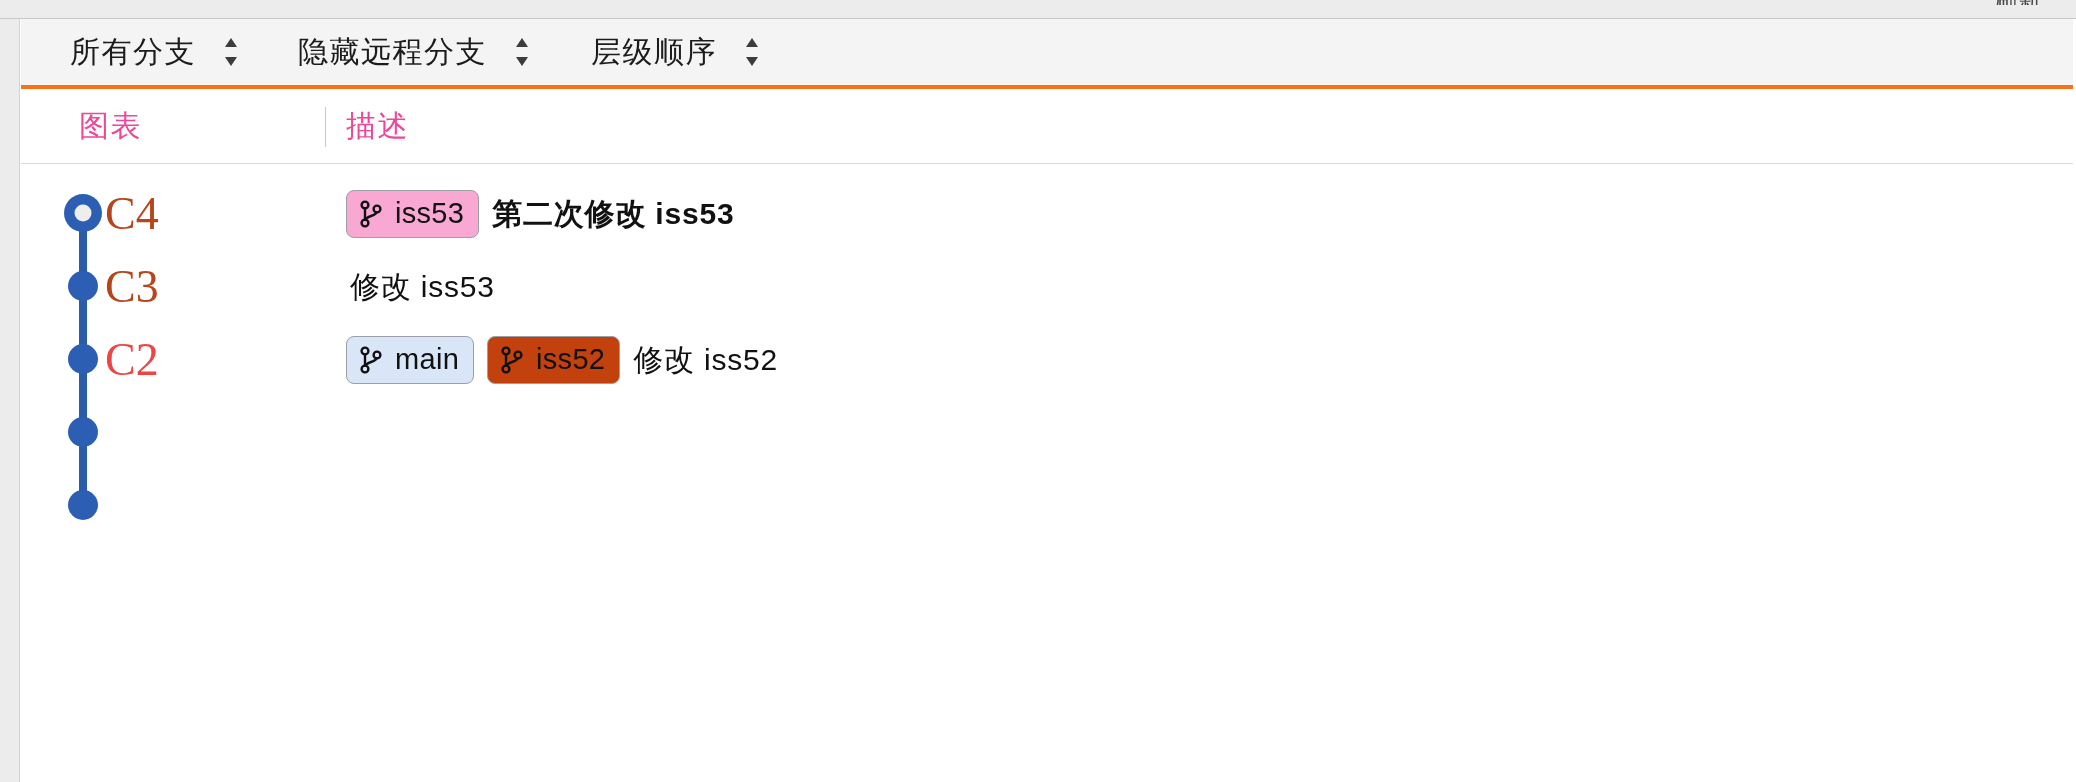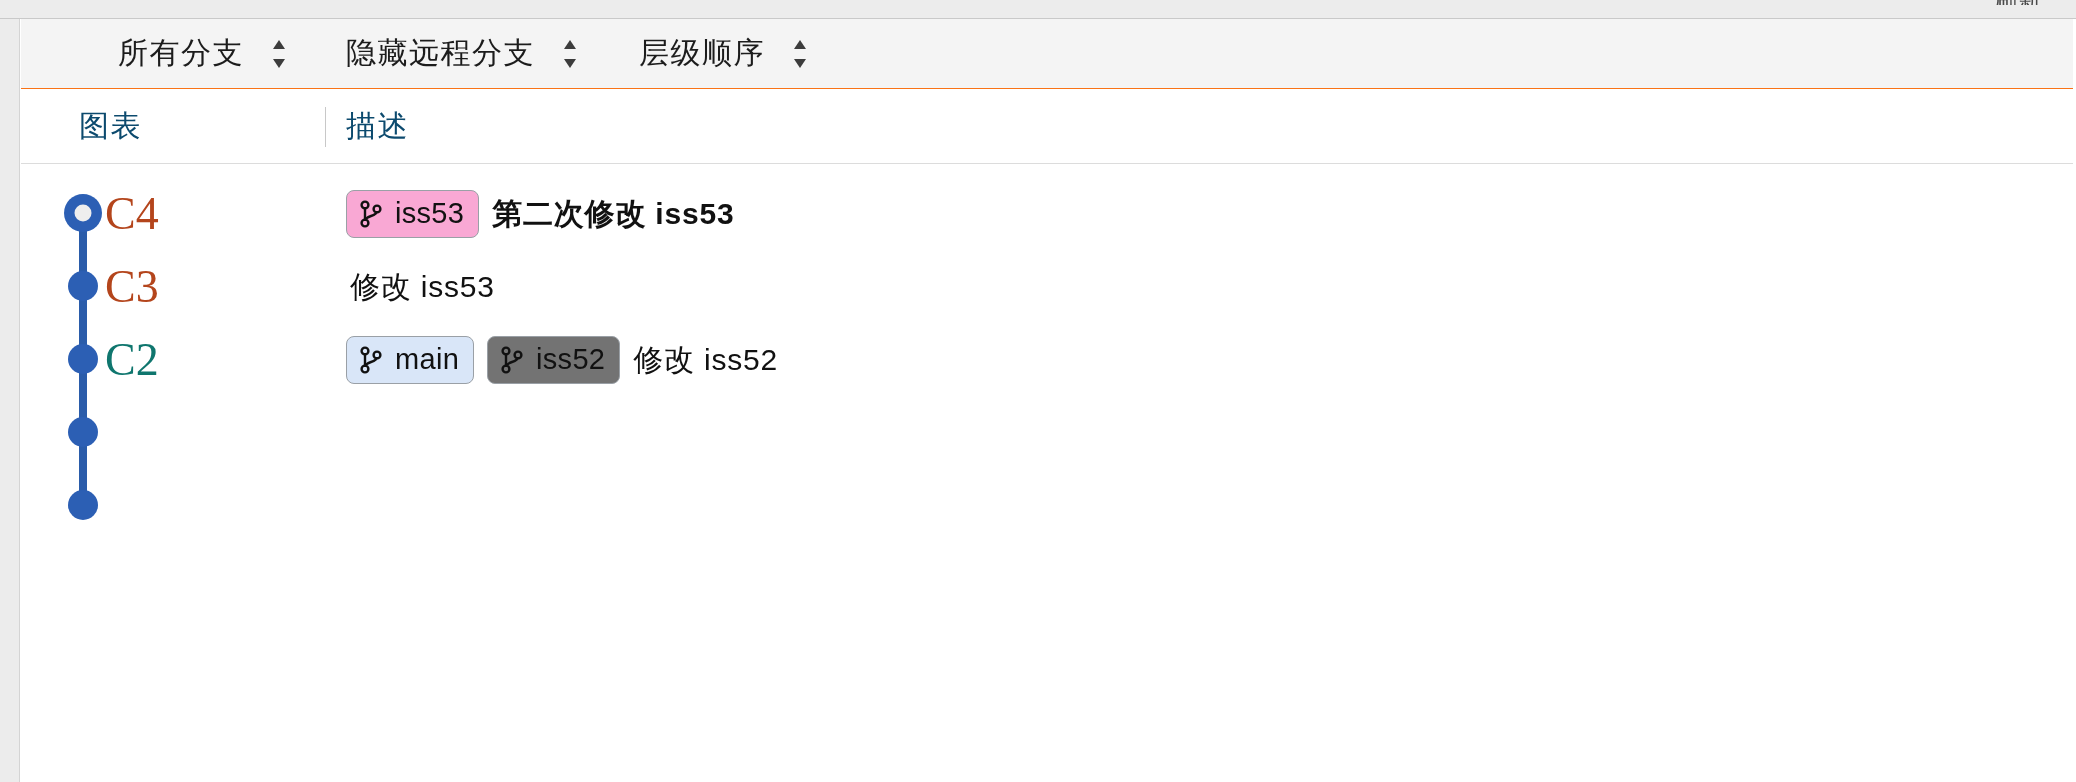--- a/index.html
+++ b/index.html
@@ -68,25 +68,24 @@
   }
 
   
   .toolbar {
     position: absolute;
     left: 21px;
     top: 19px;
     width: 2052px;
     height: 70px;
     background: #f4f4f4;
-    border-bottom: 1px solid #f97316;
-    box-sizing: border-box;
-    display: flex;
-    align-items: center;
-    padding-left: 48px;
+    border-bottom: 4px solid #f97316;
+    box-sizing: border-box;
+    display: flex;
+    align-items: center;
   }
 
   .dropdown {
     display: flex;
     align-items: center;
     height: 44px;
     cursor: default;
     user-select: none;
     padding: 0 4px;
   }
@@ -120,21 +119,21 @@
     border-bottom: 1px solid #dcdcdc;
     box-sizing: border-box;
   }
   .col-header .col-cell {
     position: absolute;
     top: 0;
     height: 75px;
     display: flex;
     align-items: center;
     font-size: 30px;
-    color: #0c4a6e;
+    color: #ec4899;
     letter-spacing: 1.5px;
   }
   .col-graph { left: 58px; }
   .col-desc  { left: 325px; }
   .col-divider {
     position: absolute;
     left: 304px;
     top: 18px;
     width: 1px;
     height: 40px;
@@ -338,36 +337,36 @@
       <div class="graph-cell">
         <span class="node-label" style="color: rgb(180, 69, 28);">C3</span>
       </div>
       <div class="desc-cell">
         <span class="desc-text indent">修改 iss53</span>
       </div>
     </div>
 
     <div class="commit-row" style="top:159px">
       <div class="graph-cell">
-        <span class="node-label" style="color: #0f766e;">C2</span>
+        <span class="node-label" style="color: #ef4444;">C2</span>
       </div>
       <div class="desc-cell">
         <span class="ref-badge" style="background: rgb(217, 230, 248); border-color: rgb(154, 160, 166); border-radius: 8px;">
           <span class="branch-icon">
             <svg width="24" height="30" viewBox="0 0 24 30">
               <path d="M6 8 L6 22" stroke="#111" stroke-width="2.4" fill="none"></path>
               <path d="M6 22 C6 16, 18 18, 18 12" stroke="#111" stroke-width="2.4" fill="none"></path>
               <circle cx="6" cy="6" r="3.4" fill="none" stroke="#111" stroke-width="2.4"></circle>
               <circle cx="6" cy="24" r="3.4" fill="none" stroke="#111" stroke-width="2.4"></circle>
               <circle cx="18" cy="10" r="3.4" fill="none" stroke="#111" stroke-width="2.4"></circle>
             </svg>
           </span>
           <span class="ref-name">main</span>
         </span>
-        <span class="ref-badge" style="background: #737373; border-color: rgb(154, 160, 166);">
+        <span class="ref-badge" style="background: #c2410c; border-color: rgb(154, 160, 166);">
           <span class="branch-icon">
             <svg width="24" height="30" viewBox="0 0 24 30">
               <path d="M6 8 L6 22" stroke="#111" stroke-width="2.4" fill="none"></path>
               <path d="M6 22 C6 16, 18 18, 18 12" stroke="#111" stroke-width="2.4" fill="none"></path>
               <circle cx="6" cy="6" r="3.4" fill="none" stroke="#111" stroke-width="2.4"></circle>
               <circle cx="6" cy="24" r="3.4" fill="none" stroke="#111" stroke-width="2.4"></circle>
               <circle cx="18" cy="10" r="3.4" fill="none" stroke="#111" stroke-width="2.4"></circle>
             </svg>
           </span>
           <span class="ref-name">iss52</span>

